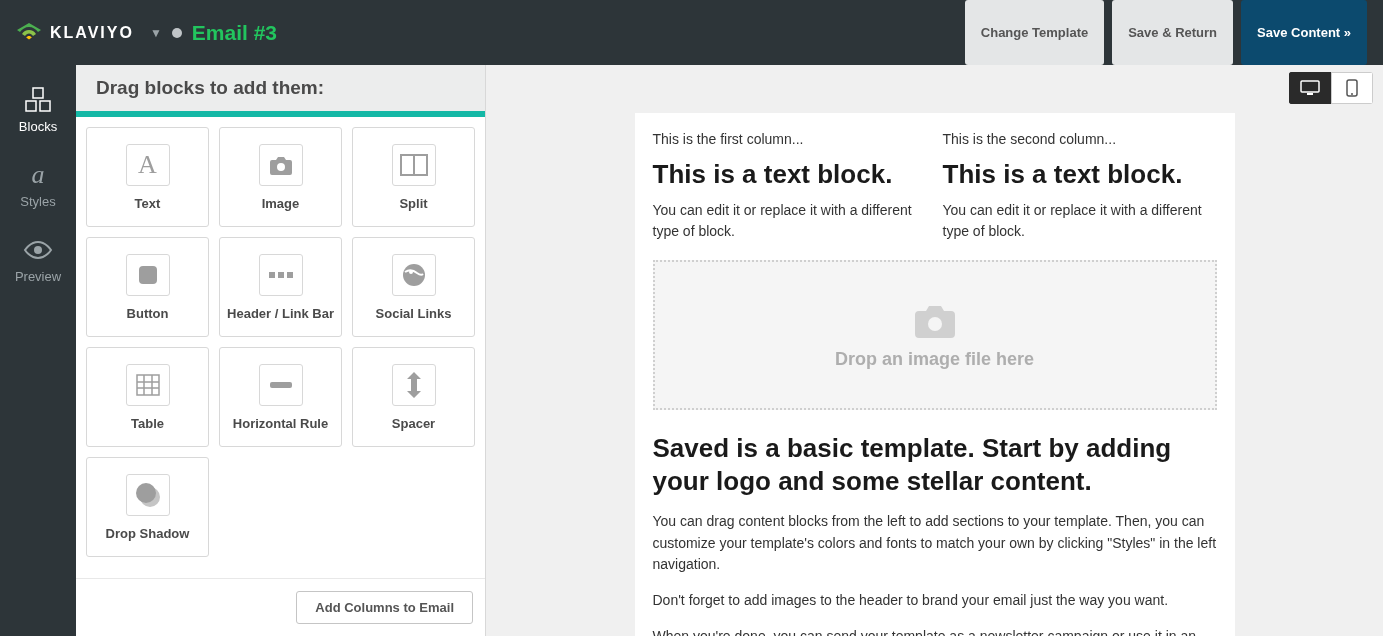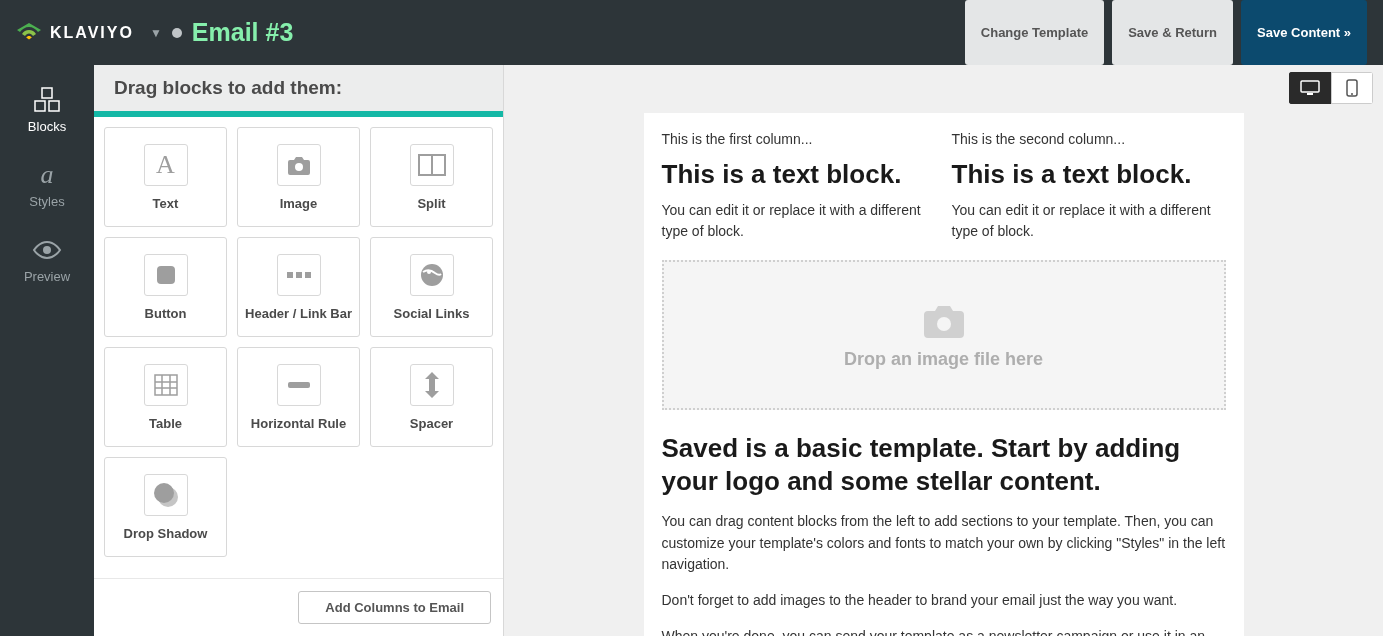--- a/index.html
+++ b/index.html
@@ -6,45 +6,45 @@
 body { font-family: -apple-system, BlinkMacSystemFont, "Segoe UI", Helvetica, Arial, sans-serif; background: #f0f0f0; width: 1383px; height: 636px; overflow: hidden; }
 
 
 .header { background: #2d3539; height: 65px; display: flex; padding: 0 16px; justify-content: space-between; }
 .header-left { display: flex; align-items: center; gap: 16px; }
 .logo { display: flex; align-items: center; gap: 8px; color: #fff; font-weight: 600; letter-spacing: 2px; font-size: 16px; }
 .logo-mark { width: 26px; height: 24px; }
 .title-area { display: flex; align-items: center; gap: 10px; }
 .dropdown-caret { color: #9aa3a7; font-size: 12px; }
 .status-dot { width: 10px; height: 10px; border-radius: 50%; background: #c0c5c8; display: inline-block; }
-.email-title { color: #86efac; font-size: 25px; font-weight: 600; }
+.email-title { color: #22c55e; font-size: 21px; font-weight: 600; }
 .header-right { display: flex; gap: 8px; }
 .btn { border: none; padding: 9px 16px; border-radius: 3px; font-size: 13px; font-weight: 600; cursor: pointer; }
 .btn-secondary { background: #e4e6e7; color: #555; }
 .btn-primary { background: #0c4a6e; color: #fff; }
 
 
 .main { display: flex; height: calc(100% - 65px); }
 
 
-.sidebar { width: 94px; background: #2d3539; display: flex; flex-direction: column; align-items: center; padding-top: 22px; }
+.sidebar { width: 76px; background: #2d3539; display: flex; flex-direction: column; align-items: center; padding-top: 22px; }
 .sidebar-item { display: flex; flex-direction: column; align-items: center; gap: 6px; color: #9aa3a7; font-size: 13px; margin-bottom: 28px; cursor: pointer; }
 .sidebar-item.active { color: #fff; }
 .sidebar-icon { width: 30px; height: 26px; display: flex; align-items: center; justify-content: center; }
 
 
 .panel { width: 410px; background: #fff; border-right: 1px solid #d8d8d8; display: flex; flex-direction: column; }
 .panel-header { background: #eceded; padding: 12px 20px; font-size: 19px; font-weight: 700; color: #4a4a4a; border-bottom: 6px solid #14b8a6; }
 .panel-body { padding: 10px; overflow-y: auto; flex: 1; }
 .block-grid { display: grid; grid-template-columns: repeat(3, 1fr); gap: 10px; }
 .block-card { border: 1px solid #d8d8d8; border-radius: 3px; height: 100px; display: flex; flex-direction: column; align-items: center; justify-content: center; gap: 10px; cursor: grab; background: #fff; }
 .block-icon-box { width: 44px; height: 42px; border: 1px solid #d8d8d8; border-radius: 3px; display: flex; align-items: center; justify-content: center; background: #fff; }
 .block-label { font-size: 13px; font-weight: 600; color: #4a4a4a; }
 .panel-footer { padding: 12px; display: flex; justify-content: flex-end; border-top: 1px solid #e8e8e8; }
-.btn-outline { background: #fff; border: 1px solid #c5c5c5; color: #555; padding: 8px 26px; border-radius: 3px; font-size: 13px; font-weight: 600; cursor: pointer; }
+.btn-outline { background: #fff; border: 1px solid #c5c5c5; color: #555; padding: 8px 18px; border-radius: 3px; font-size: 13px; font-weight: 600; cursor: pointer; }
 
 
 .canvas-area { flex: 1; position: relative; background: #f0f0f0; overflow-y: auto; }
 .viewport-toggle { position: absolute; top: 7px; right: 10px; display: flex; border-radius: 3px; overflow: hidden; }
 .vp-btn { width: 42px; height: 32px; display: flex; align-items: center; justify-content: center; border: 1px solid #ccc; background: #fff; cursor: pointer; }
 .vp-btn.active { background: #2a2a2a; color: #fff; border-color: #2a2a2a; }
 .email-canvas { width: 600px; margin: 48px auto 20px; background: #fff; padding: 18px; }
 .two-col { display: flex; gap: 16px; margin-bottom: 18px; }
 .col { flex: 1; }
 .col-hint { font-size: 14px; color: #333; margin-bottom: 12px; }

